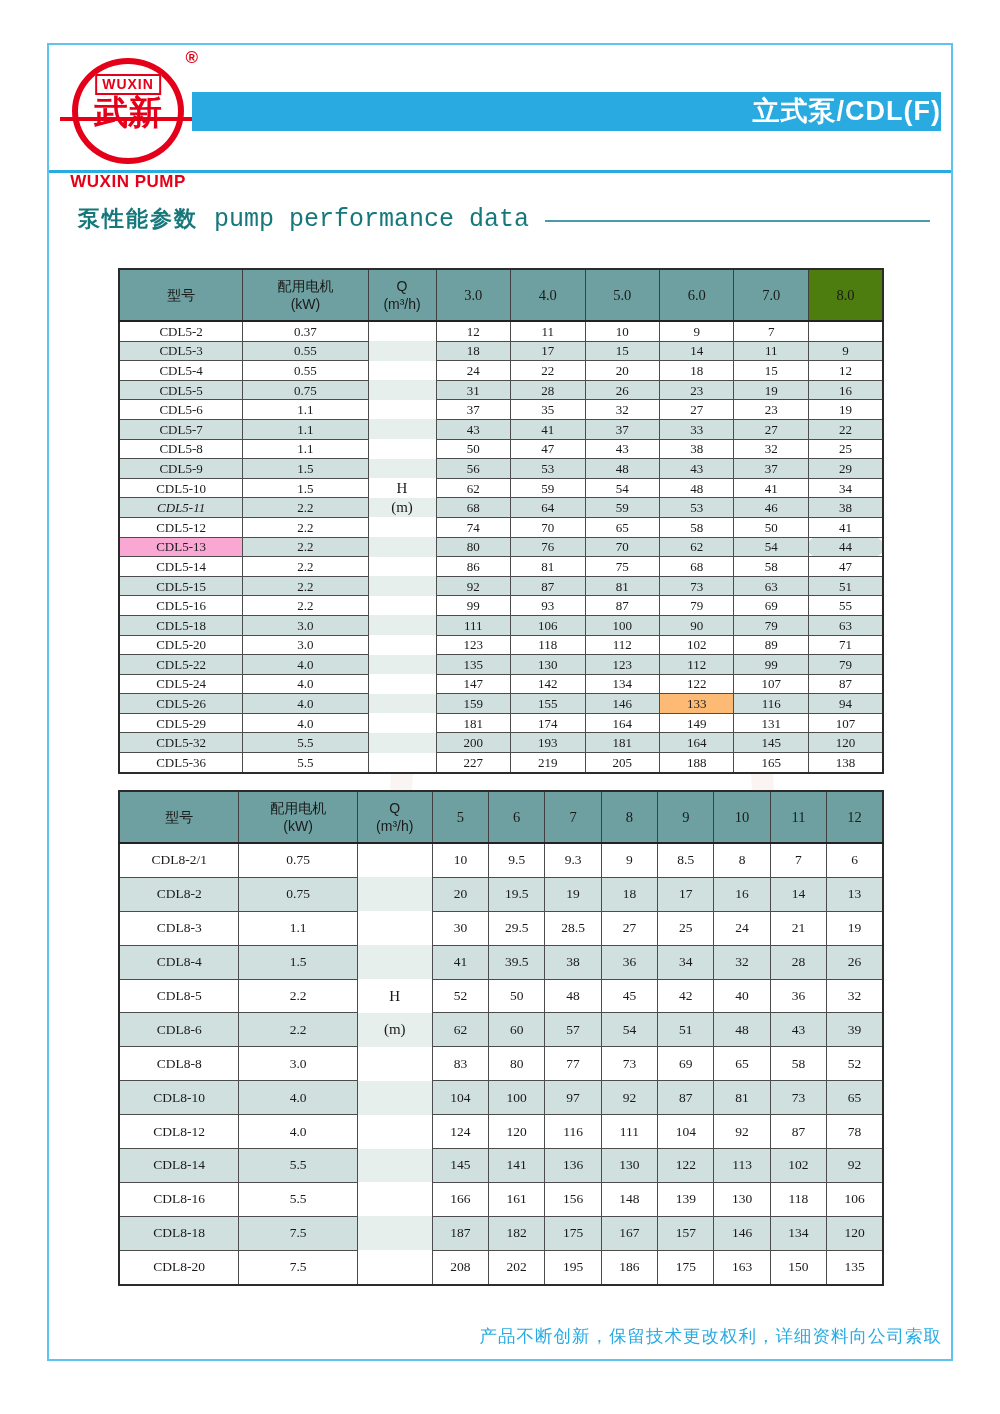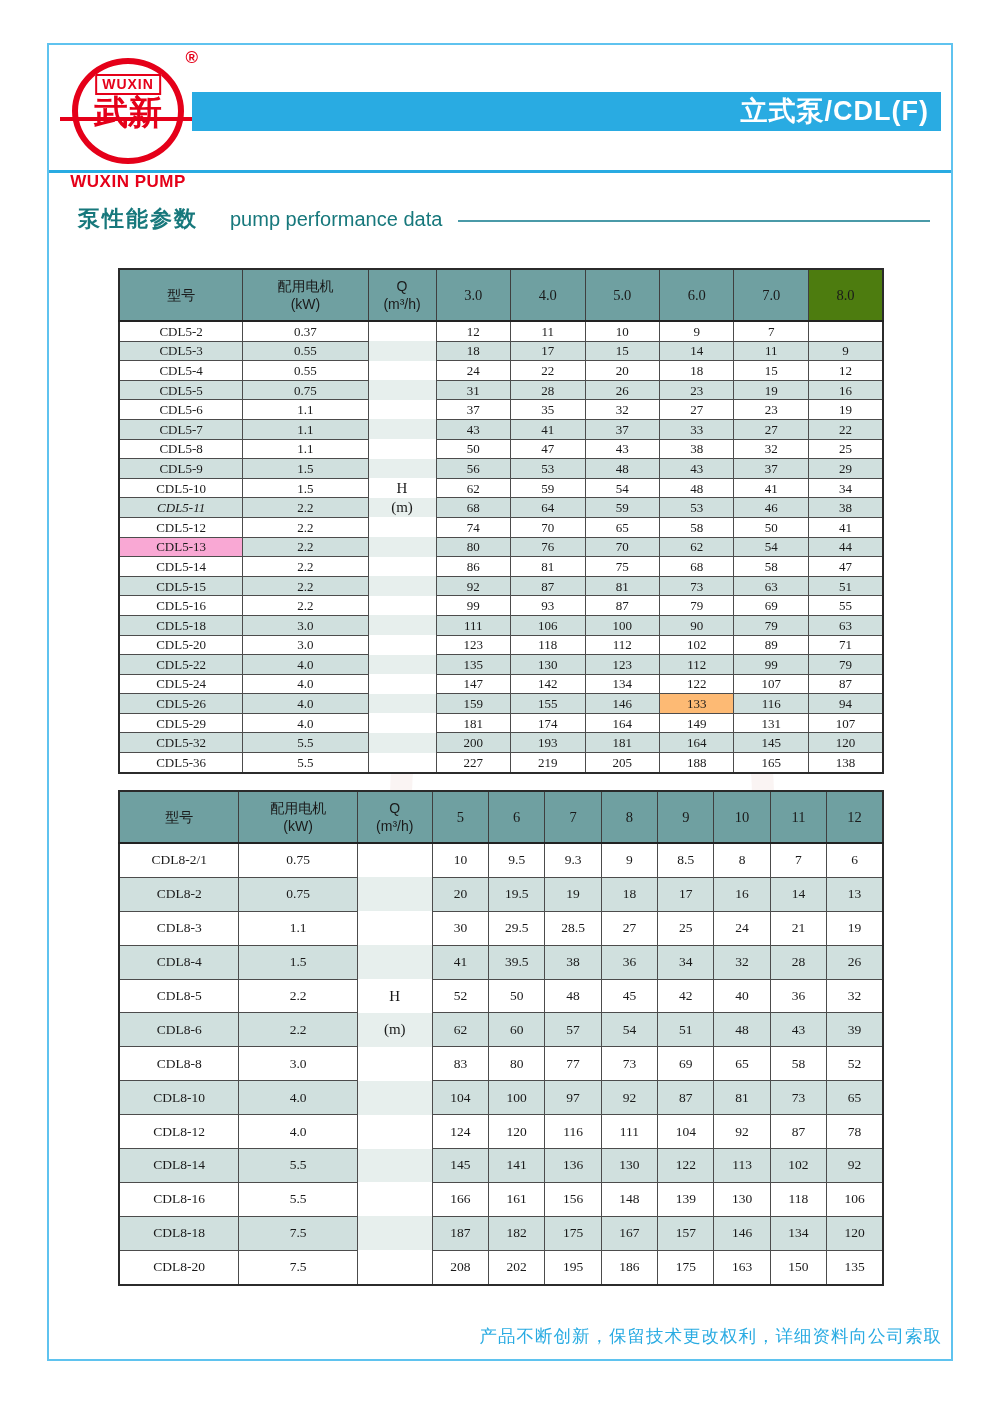--- a/index.html
+++ b/index.html
@@ -22,28 +22,28 @@
   .logo-hline{position:absolute;left:-12px;right:-12px;top:56%;height:4px;background:#e50019;}
   .wuxin-box{position:absolute;left:50%;transform:translateX(-50%);top:16px;border:2px solid #e50019;
              background:#fff;color:#e50019;font-weight:bold;font-size:14px;line-height:17px;
              padding:0 5px;letter-spacing:1px;white-space:nowrap;z-index:2;}
   .wuxin-cn{position:absolute;left:50%;transform:translateX(-50%);top:36px;color:#e50019;
             font-size:34px;font-weight:bold;font-family:"Liberation Serif","DejaVu Serif",serif;
             white-space:nowrap;z-index:2;line-height:1.1;}
   .logo-caption{margin-top:8px;color:#e50019;font-weight:bold;font-size:17px;letter-spacing:0.5px;}
   
   .banner{position:absolute;left:192px;top:92px;width:749px;height:39px;line-height:39px;
-          text-align:right;padding-right:12px;box-sizing:border-box;color:#ffffff;
+          text-align:right;box-sizing:border-box;color:#ffffff;
           font-size:27px;font-weight:bold;letter-spacing:1px;}
   .divider{position:absolute;left:49px;top:170px;width:902px;height:3px;}
   
   .section-row{position:absolute;left:78px;top:204px;width:852px;display:flex;align-items:center;}
   .sec-cn{font-size:22px;font-weight:bold;color:#17787c;letter-spacing:2px;}
-  .sec-en{font-size:20px;color:#17787c;margin-left:32px;
-          font-family:Liberation Sans, sans-serif;}
+  .sec-en{font-size:25px;color:#17787c;margin-left:16px;
+          font-family:Liberation Mono, monospace;}
   .sec-line{flex:1;height:2px;background:#4a9aa8;margin-left:16px;margin-top:4px;}
   
   .ptable{position:absolute;left:118px;border-collapse:collapse;table-layout:fixed;width:766px;
           font-family:"Liberation Serif","DejaVu Serif",serif;color:#1a1a1a;
           border:2px solid #2b2b2b;background:#fff;}
   .t1{top:268px;}
   .t2{top:790px;}
   .ptable th{font-family:"Liberation Sans","DejaVu Sans",sans-serif;font-weight:normal;
              font-size:14px;border:1px solid #3f3f3f;border-bottom:2px solid #222222;
              white-space:pre-line;line-height:1.3;height:50px;padding:0;text-align:center;}
@@ -237,21 +237,21 @@
         </tr>
         <tr>
           <td style="background: #f9a8d4;">CDL5-13</td>
           <td style="background: rgb(208, 224, 222);">2.2</td>
           <td class="qcol" style="background: rgb(231, 239, 237);"></td>
           <td style="background: rgb(208, 224, 222);">80</td>
           <td style="background: rgb(208, 224, 222);">76</td>
           <td style="background: rgb(208, 224, 222);">70</td>
           <td style="background: rgb(208, 224, 222);">62</td>
           <td style="background: rgb(208, 224, 222);">54</td>
-          <td style="background: rgb(208, 224, 222);">44</td>
+          <td style="background: rgb(208, 224, 222); border-radius: 9px;">44</td>
         </tr>
         <tr>
           <td>CDL5-14</td>
           <td>2.2</td>
           <td class="qcol"></td>
           <td>86</td>
           <td>81</td>
           <td>75</td>
           <td>68</td>
           <td>58</td>

